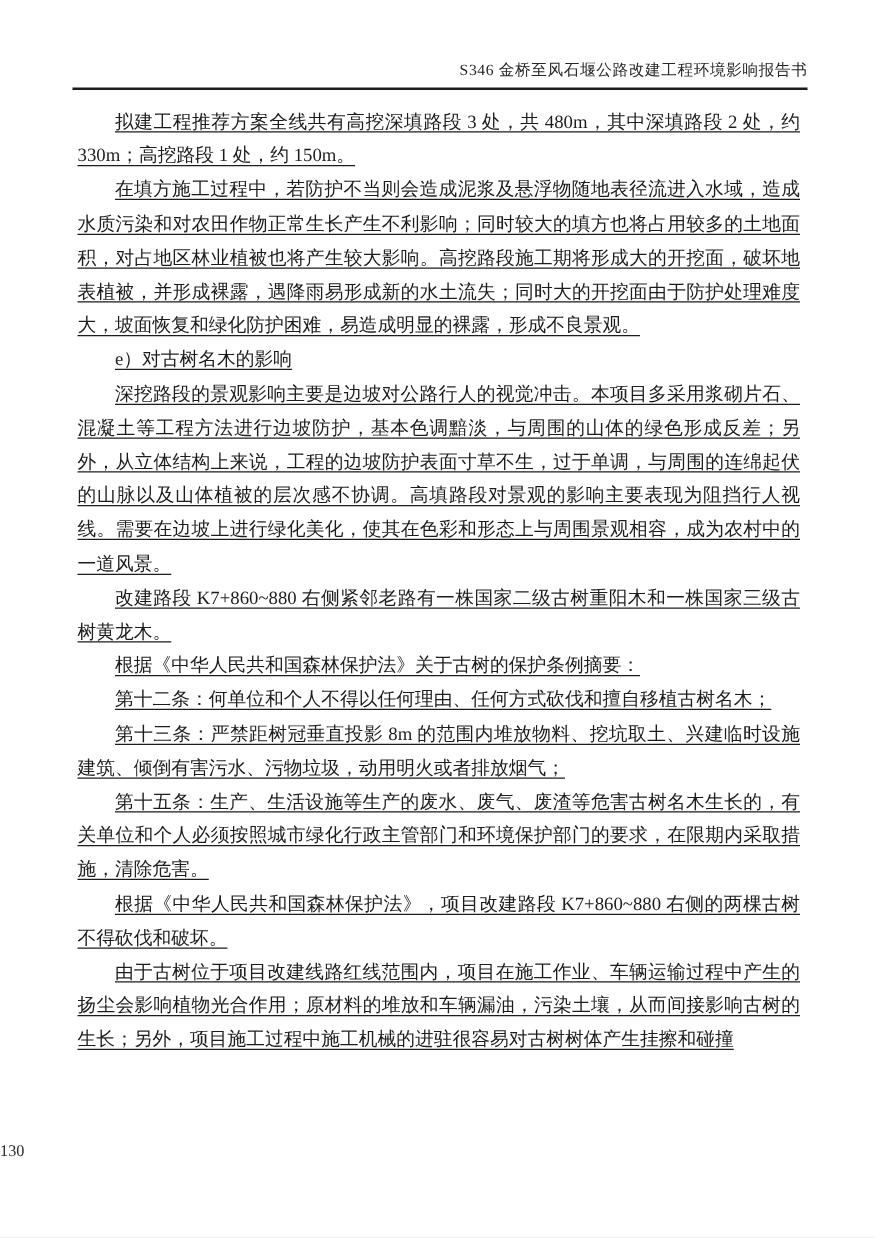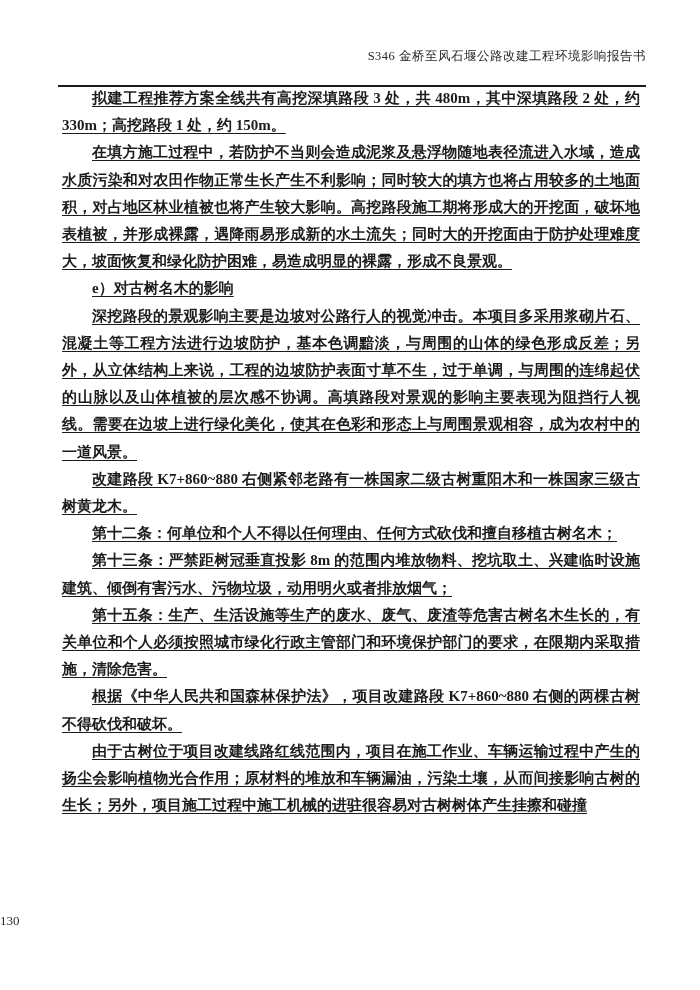--- a/index.html
+++ b/index.html
@@ -15,34 +15,33 @@
   }
   .header {
     position: absolute;
     top: 48px;
     left: 58px;
     right: 54px;
     text-align: right;
     font-size: 12.5px;
     letter-spacing: 0.5px;
     color: #262626;
-    padding-bottom: 20px;
+    padding-bottom: 5px;
     border-bottom: 2px solid #1b1b1b;
   }
   .doc-body {
     position: absolute;
     top: 85px;
     left: 62px;
     width: 578px;
     font-size: 15px;
     line-height: 27.2px;
     text-align: justify;
     text-justify: inter-character;
     color: #1c1c1c;
-    font-weight: bold;
   }
   .doc-body p {
     margin: 0;
     text-indent: 2em;
     text-decoration: underline;
     text-decoration-thickness: 1px;
     text-underline-offset: 3px;
   }
   .footer {
     position: absolute;
@@ -62,20 +61,21 @@
   <div class="header">
     <span>S346 金桥至风石堰公路改建工程环境影响报告书</span>
   </div>
 
   <div class="doc-body">
     <p>拟建工程推荐方案全线共有高挖深填路段 3 处，共 480m，其中深填路段 2 处，约 330m；高挖路段 1 处，约 150m。</p>
     <p>在填方施工过程中，若防护不当则会造成泥浆及悬浮物随地表径流进入水域，造成水质污染和对农田作物正常生长产生不利影响；同时较大的填方也将占用较多的土地面积，对占地区林业植被也将产生较大影响。高挖路段施工期将形成大的开挖面，破坏地表植被，并形成裸露，遇降雨易形成新的水土流失；同时大的开挖面由于防护处理难度大，坡面恢复和绿化防护困难，易造成明显的裸露，形成不良景观。</p>
     <p>e）对古树名木的影响</p>
     <p>深挖路段的景观影响主要是边坡对公路行人的视觉冲击。本项目多采用浆砌片石、混凝土等工程方法进行边坡防护，基本色调黯淡，与周围的山体的绿色形成反差；另外，从立体结构上来说，工程的边坡防护表面寸草不生，过于单调，与周围的连绵起伏的山脉以及山体植被的层次感不协调。高填路段对景观的影响主要表现为阻挡行人视线。需要在边坡上进行绿化美化，使其在色彩和形态上与周围景观相容，成为农村中的一道风景。</p>
     <p>改建路段 K7+860~880 右侧紧邻老路有一株国家二级古树重阳木和一株国家三级古树黄龙木。</p>
+    <p>根据《中华人民共和国森林保护法》关于古树的保护条例摘要：</p>
     <p>第十二条：何单位和个人不得以任何理由、任何方式砍伐和擅自移植古树名木；</p>
     <p>第十三条：严禁距树冠垂直投影 8m 的范围内堆放物料、挖坑取土、兴建临时设施建筑、倾倒有害污水、污物垃圾，动用明火或者排放烟气；</p>
     <p>第十五条：生产、生活设施等生产的废水、废气、废渣等危害古树名木生长的，有关单位和个人必须按照城市绿化行政主管部门和环境保护部门的要求，在限期内采取措施，清除危害。</p>
     <p>根据《中华人民共和国森林保护法》，项目改建路段 K7+860~880 右侧的两棵古树不得砍伐和破坏。</p>
     <p>由于古树位于项目改建线路红线范围内，项目在施工作业、车辆运输过程中产生的扬尘会影响植物光合作用；原材料的堆放和车辆漏油，污染土壤，从而间接影响古树的生长；另外，项目施工过程中施工机械的进驻很容易对古树树体产生挂擦和碰撞</p>
   </div>
 
   <div class="footer">
     <span>130</span>
   </div>

